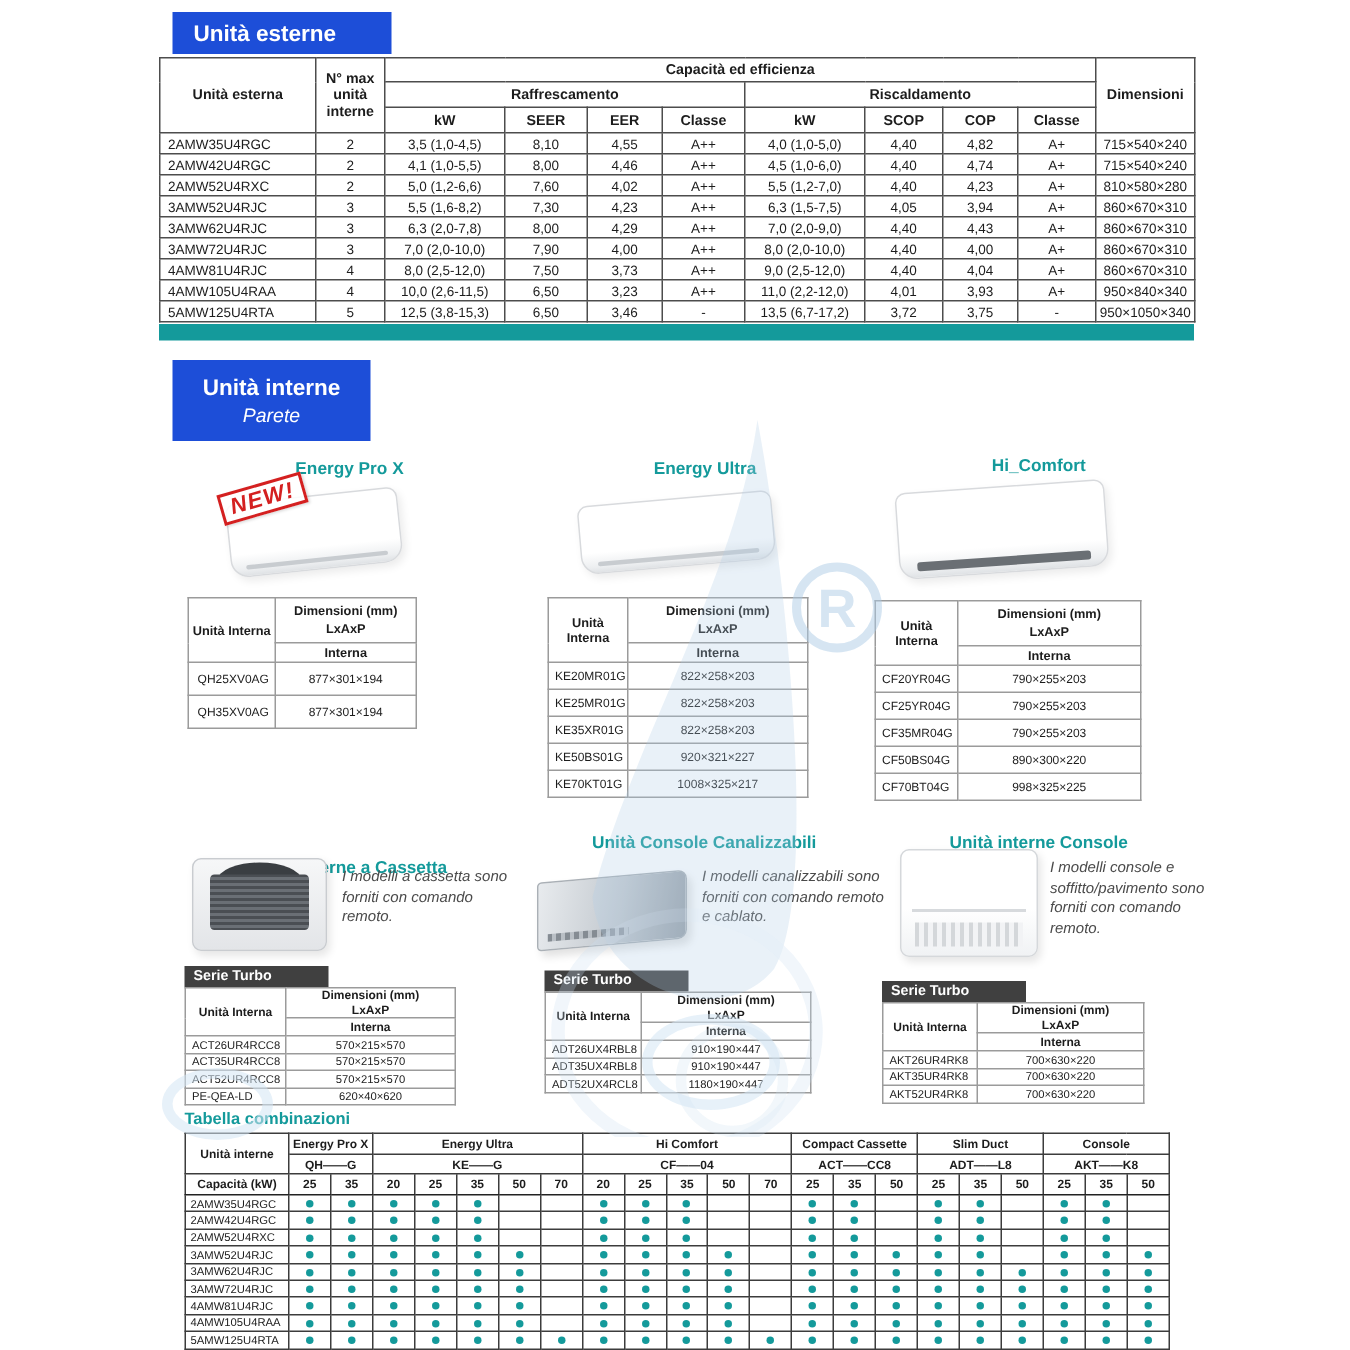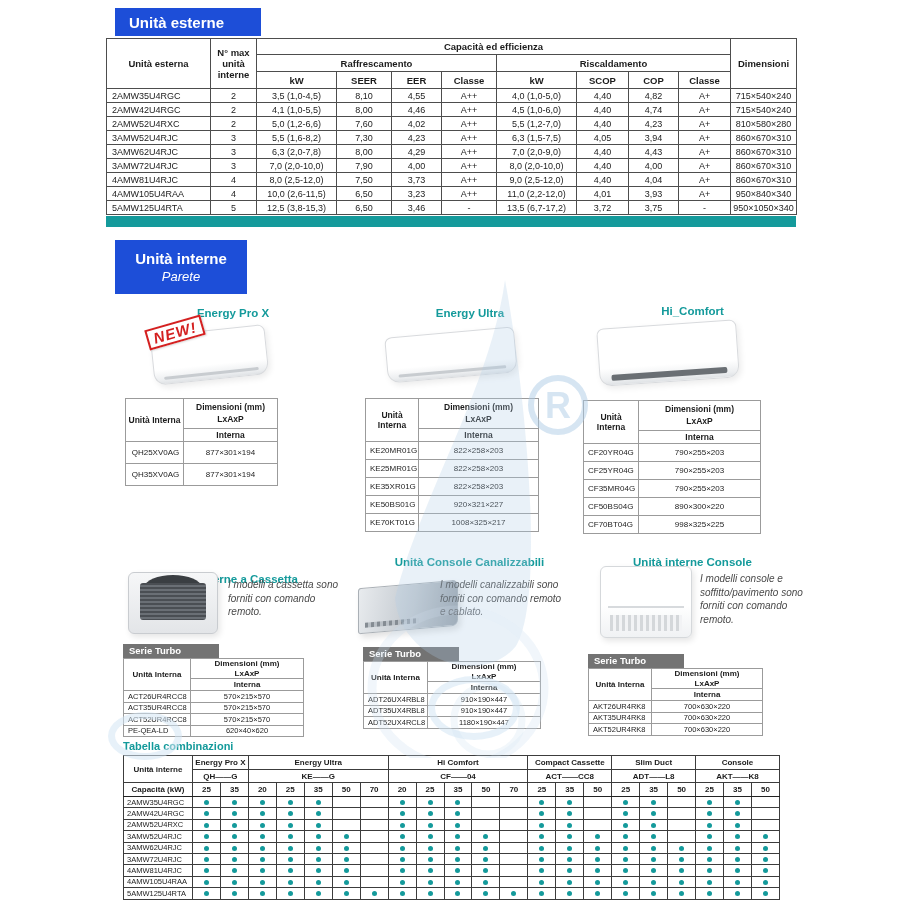--- a/index.html
+++ b/index.html
@@ -33,21 +33,21 @@
   table.st .dh { height:30px; line-height:1.3; }
   table.st .ds { height:13px; }
   table.st tbody td { height:18px; }
   table.st tbody td.model { text-align:left; padding-left:4px; }
   #proX-table tbody td { height:22px;text-align:center; }
   table.st.bt tbody td { height:11.5px; font-size:7.5px; }
   table.st.bt .dh { height:20px; line-height:1.15; font-size:8px; }
   table.st.bt .ds { height:12px; font-size:8px; }
   table.st.bt th { font-size:8px; }
 
-  .serie-label { position:absolute; background:#737373; color:#fff; font-weight:bold; font-size:9.5px; padding:1px 8px 2px 6px; width:96px; }
+  .serie-label { position:absolute; background:#404040; color:#fff; font-weight:bold; font-size:9.5px; padding:1px 8px 2px 6px; width:96px; }
 
   .note { position:absolute; font-style:italic; font-size:10px; color:#4a4a4a; line-height:1.35; }
 
   
   .wall-unit { position:absolute; background:linear-gradient(#ffffff 70%, #eceef0 92%, #dfe2e5); border:1px solid #d8dadd; border-radius:7px 7px 12px 12px; box-shadow:2px 3px 6px rgba(0,0,0,0.08); }
   .wall-unit::after { content:""; position:absolute; left:8%; right:8%; bottom:4px; height:3px; background:#c8ccd0; border-radius:2px; }
   .wall-unit.dark-vent::after { height:6px; background:#6a6f74; }
   .new-badge { position:absolute; transform:rotate(-16deg); color:#d42020; border:2.5px solid #d42020; background:rgba(255,255,255,0.85); font-weight:bold; font-style:italic; font-size:15px; padding:0 5px; letter-spacing:1px; box-shadow:1px 1px 2px rgba(0,0,0,0.15); }
   .cassette-unit { position:absolute; background:linear-gradient(#f6f7f8,#e3e5e8); border:1px solid #c9ccd0; border-radius:6px; box-shadow:2px 3px 6px rgba(0,0,0,0.1); }
   .cassette-unit .panel { position:absolute; left:12%; right:12%; top:16%; bottom:22%; background:repeating-linear-gradient(#4a4e53 0 2px, #6a6f75 2px 4px); border-radius:3px; }
@@ -367,21 +367,21 @@
     <div class="sec-title" style="left:585px; top:556px; width:215px;">Unità interne Console</div>
 
     <div class="cassette-unit" style="left:128px; top:572px; width:90px; height:62px;">
       <div class="hood"></div>
         <div class="panel"></div>
     </div>
     <div class="duct-unit" style="left:358px; top:584px; width:100px; height:46px;"></div>
     <div class="console-unit" style="left:600px; top:566px; width:92px; height:72px;"></div>
 
     <div class="note" style="left:228px; top:578px; width:118px;">I modelli a cassetta sono forniti con comando remoto.</div>
-    <div class="note" style="left:440px; top:578px; width:128px;">I modelli canalizzabili sono forniti con comando remoto e cablato.</div>
+    <div class="note" style="left:468px; top:578px; width:128px;">I modelli canalizzabili sono forniti con comando remoto e cablato.</div>
     <div class="note" style="left:700px; top:572px; width:112px;">I modelli console e soffitto/pavimento sono forniti con comando remoto.</div>
 
     <div class="serie-label" style="left:123px; top:644px;">Serie Turbo</div>
     <div class="serie-label" style="left:363px; top:647px;">Serie Turbo</div>
     <div class="serie-label" style="left:588px; top:654px;">Serie Turbo</div>
 
     <table class="st bt" style="left:123px; top:658px; width:180px;">
       <colgroup>
           <col style="width:67px">
           <col style="width:113px">

